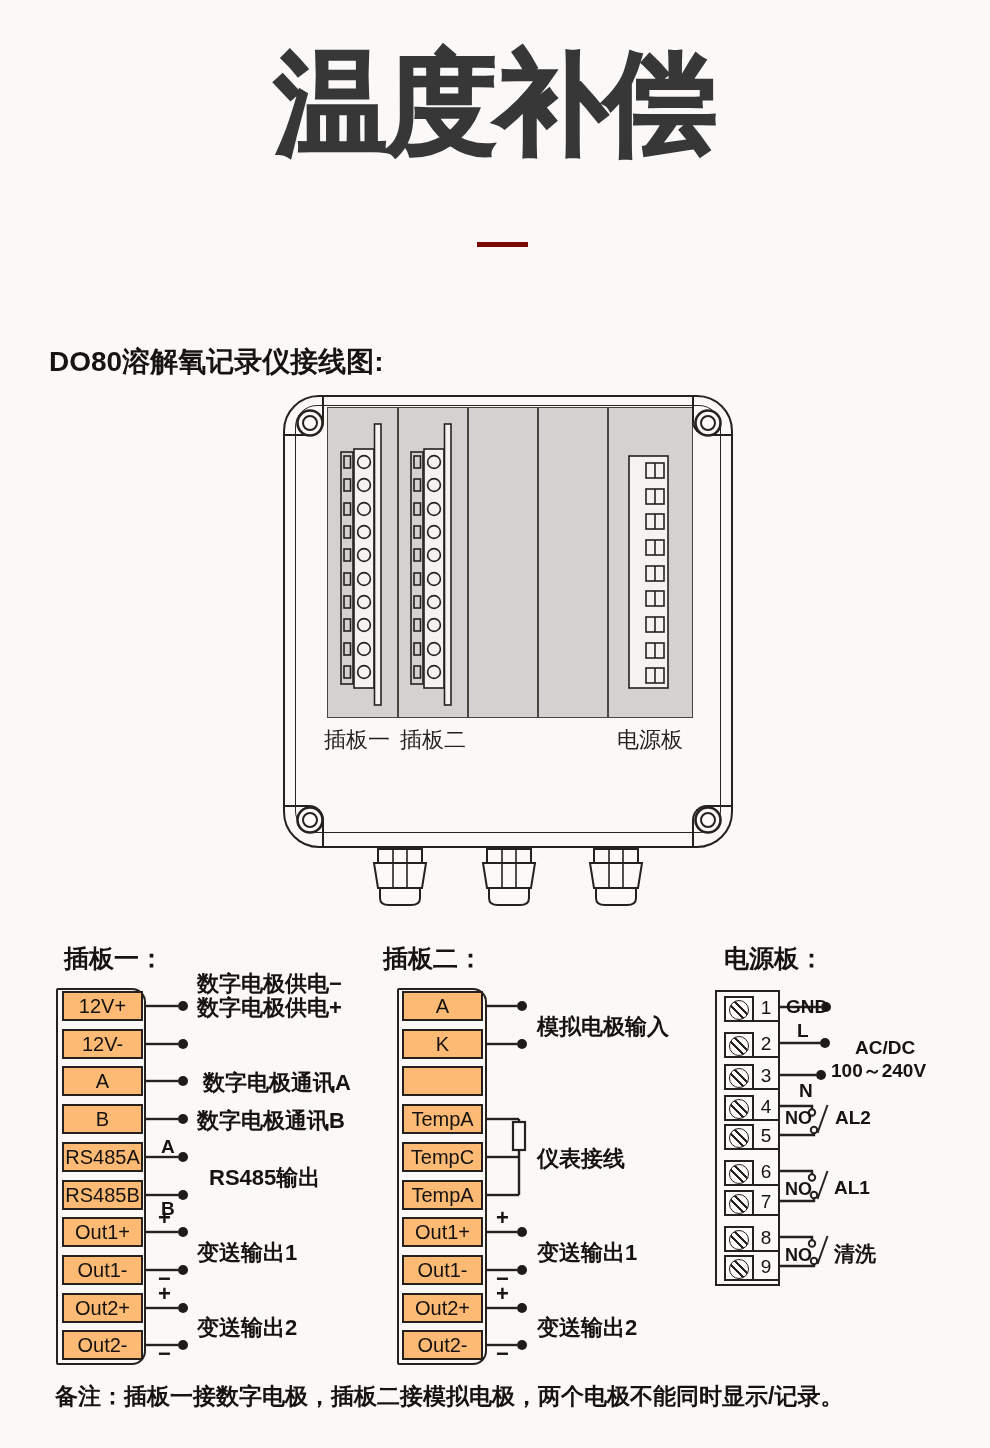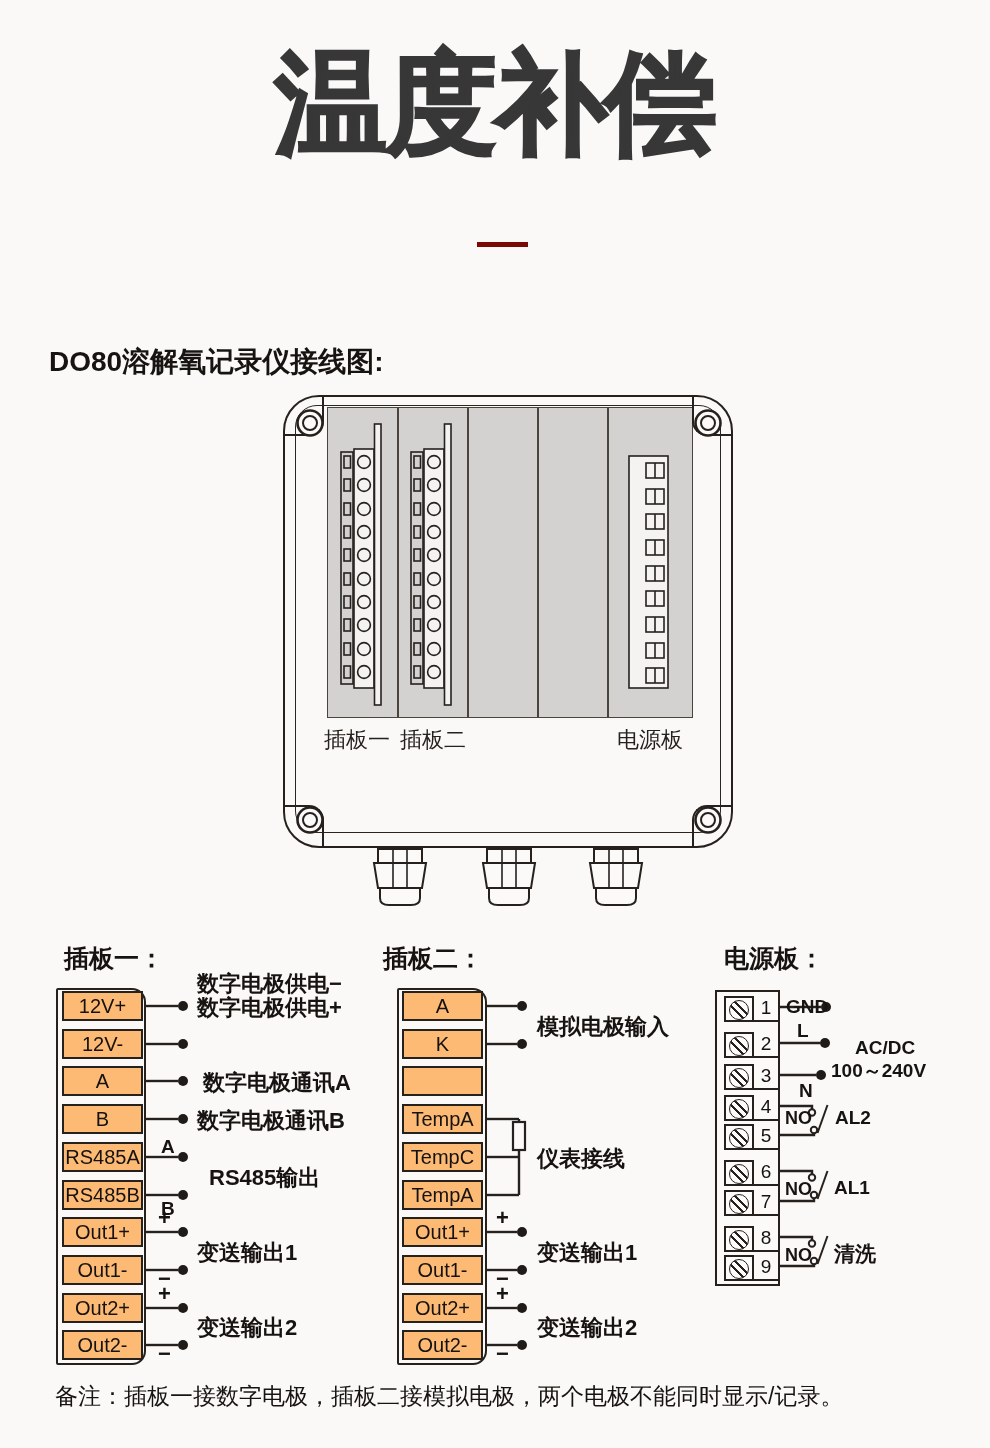--- a/index.html
+++ b/index.html
@@ -45,21 +45,21 @@
   .pblock{left:715px;top:990px;width:65px;height:296px;border:2.5px solid #26211d;box-sizing:border-box;background:#fbfaf9;}
   .prow-screw{position:absolute;left:7px;width:30px;height:26px;border:2px solid #26211d;box-sizing:border-box;background:#fdfcfb;}
   .screw-head{
     position:absolute;left:3px;top:2px;width:20px;height:20px;border:1.7px solid #26211d;border-radius:50%;box-sizing:border-box;
     background-image:linear-gradient(45deg,transparent 0 36%,#26211d 36% 44%,transparent 44% 56%,#26211d 56% 64%,transparent 64% 100%);
   }
   .prow-num{position:absolute;left:37px;width:24px;height:27px;border-bottom:2px solid #26211d;box-sizing:border-box;
     font-size:19px;font-weight:500;text-align:center;line-height:26px;color:#151210;}
   .plabel{font-size:19px;font-weight:700;color:#171310;white-space:nowrap;z-index:3;}
   .plabel-cn{font-size:21px;font-weight:600;}
-  .note{left:55px;top:1381px;font-size:23px;font-weight:400;color:#171310;white-space:nowrap;}
+  .note{left:55px;top:1381px;font-size:23px;font-weight:700;color:#171310;white-space:nowrap;}
   svg.overlay{position:absolute;left:0;top:0;z-index:1;pointer-events:none;}
 </style>
 </head>
 <body>
 
 <div class="abs page-title">温度补偿</div>
 <div class="abs divider"></div>
 <div class="abs subtitle">DO80溶解氧记录仪接线图:</div>
 
 <div class="abs enc-outer"></div>

